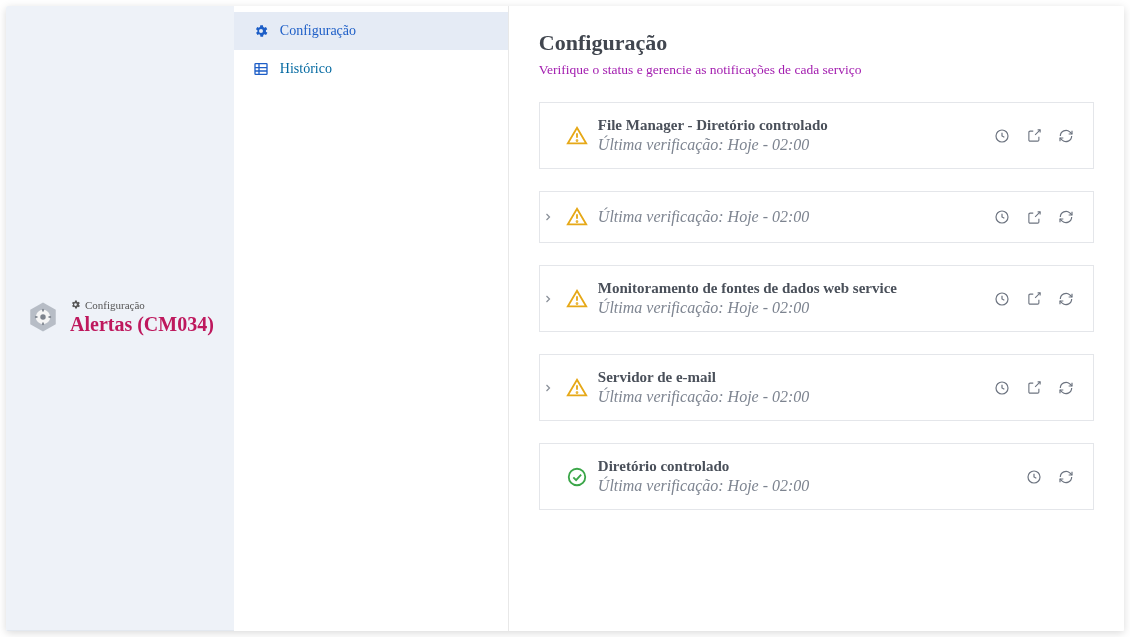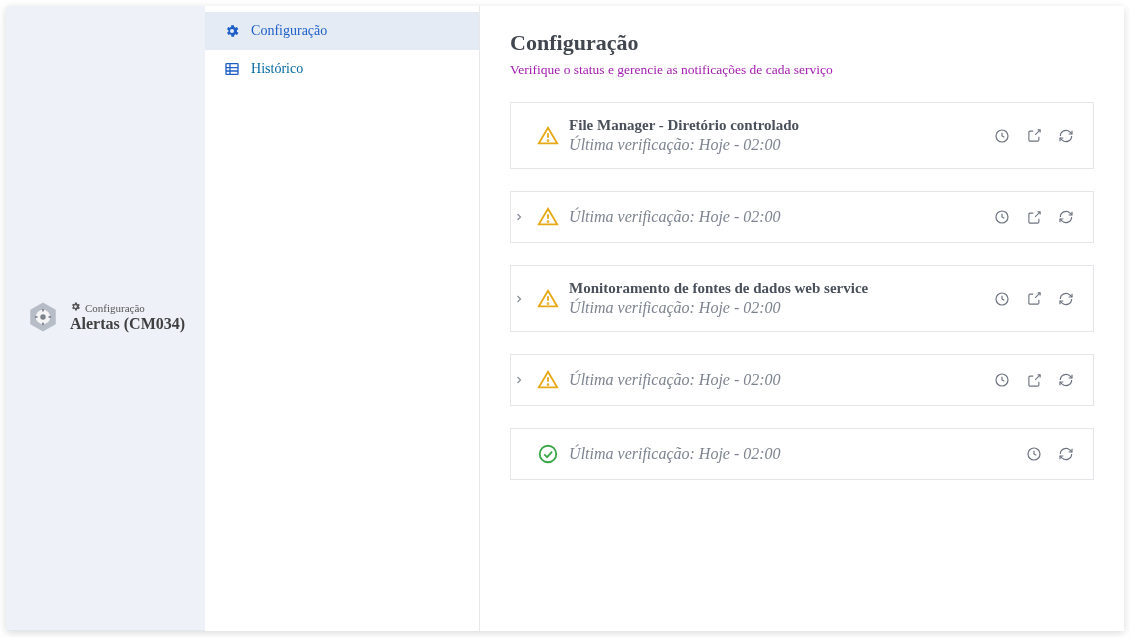--- a/index.html
+++ b/index.html
@@ -35,23 +35,23 @@
       width: 34px; height: 34px;
       display:flex; align-items:center; justify-content:center;
     }
     .header-text { display:flex; flex-direction:column; }
     .breadcrumb {
       font-size: 11px;
       color: #555;
       display:flex; align-items:center; gap:4px;
     }
     .page-title {
-      font-size: 16px;
+      font-size: 20px;
       font-weight: 700;
-      color: #404040;
+      color: #be185d;
       margin-top:1px;
     }
     .body {
       flex: 1;
       display: flex;
       overflow: hidden;
       background: #fff;
     }
     .sidebar {
       width: 275px;
@@ -326,20 +326,21 @@
               </span>
               <span class="status-icon">
                 <svg width="22" height="22" viewBox="0 0 24 24" fill="none" stroke="#e6a817" stroke-width="2">
                   <path d="M12 3 L22 20 H2 Z"></path>
                   <line x1="12" y1="9" x2="12" y2="14"></line>
                   <circle cx="12" cy="17" r="0.5" fill="#e6a817"></circle>
                 </svg>
               </span>
             </div>
             <div class="card-body">
+              <div class="card-title">Servidor de e-mail</div>
               <div class="card-sub">Última verificação: Hoje - 02:00</div>
             </div>
             <div class="card-actions">
               <span class="action-btn">
                 <svg width="16" height="16" viewBox="0 0 24 24" fill="none" stroke="#6d7480" stroke-width="1.8">
                   <circle cx="12" cy="12" r="9"></circle>
                   <polyline points="12 7 12 12 15.5 14"></polyline>
                 </svg>
               </span>
               <span class="action-btn">
@@ -363,20 +364,21 @@
             <div class="card-left">
               <span class="chevron-slot"></span>
               <span class="status-icon">
                 <svg width="22" height="22" viewBox="0 0 24 24" fill="none" stroke="#3aa648" stroke-width="2">
                   <circle cx="12" cy="12" r="9"></circle>
                   <polyline points="8 12.5 11 15.5 16.5 9.5"></polyline>
                 </svg>
               </span>
             </div>
             <div class="card-body">
+              <div class="card-title">Diretório controlado</div>
               <div class="card-sub">Última verificação: Hoje - 02:00</div>
             </div>
             <div class="card-actions">
               <span class="action-btn">
                 <svg width="16" height="16" viewBox="0 0 24 24" fill="none" stroke="#6d7480" stroke-width="1.8">
                   <circle cx="12" cy="12" r="9"></circle>
                   <polyline points="12 7 12 12 15.5 14"></polyline>
                 </svg>
               </span>
               <span class="action-btn">

